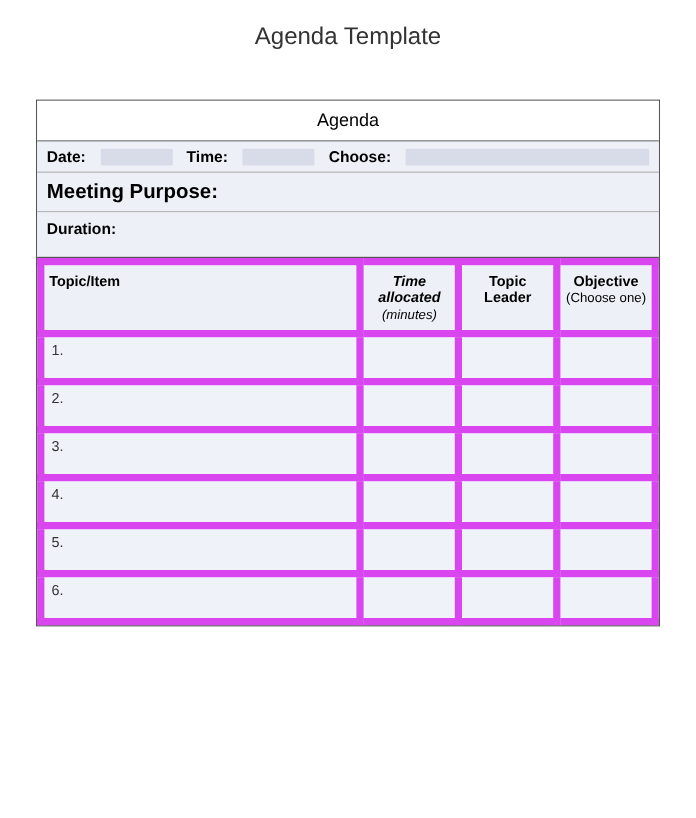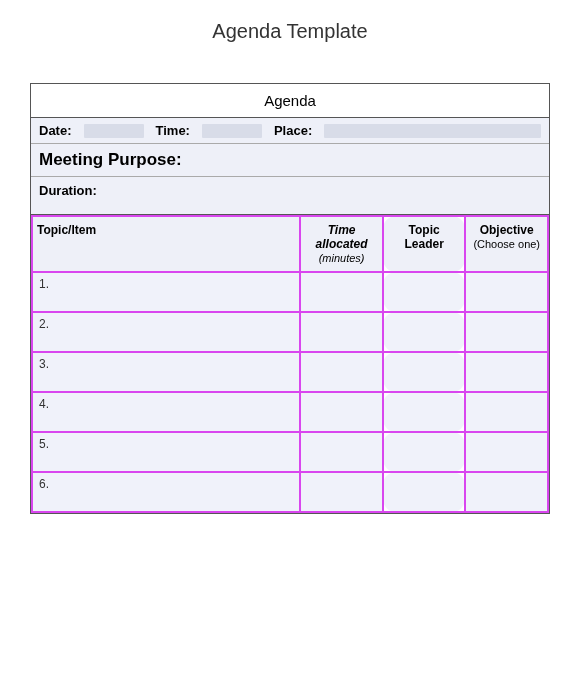--- a/index.html
+++ b/index.html
@@ -89,21 +89,21 @@
     }
 
     
     .main-table {
       width: 100%;
       border-collapse: collapse;
     }
 
     .main-table th,
     .main-table td {
-      border: 2px solid #d946ef;
+      border: 6px solid #d946ef;
       vertical-align: top;
       font-size: 12px;
     }
 
     .col-topic {
       width: 52%;
     }
 
     .col-time {
       width: 16%;
@@ -159,21 +159,21 @@
 
 <div class="agenda-table-wrapper">
 
   <div class="agenda-header">Agenda</div>
 
   <div class="dtp-row">
     <span class="dtp-label">Date:</span>
     <div class="dtp-field"></div>
     <span class="dtp-label">Time:</span>
     <div class="dtp-field"></div>
-    <span class="dtp-label">Place:</span>
+    <span class="dtp-label">Choose:</span>
     <div class="dtp-place-field"></div>
   </div>
 
   <div class="purpose-row">
     <strong>Meeting Purpose:</strong>
   </div>
 
   <div class="duration-row">
     <strong>Duration:</strong>
   </div>

